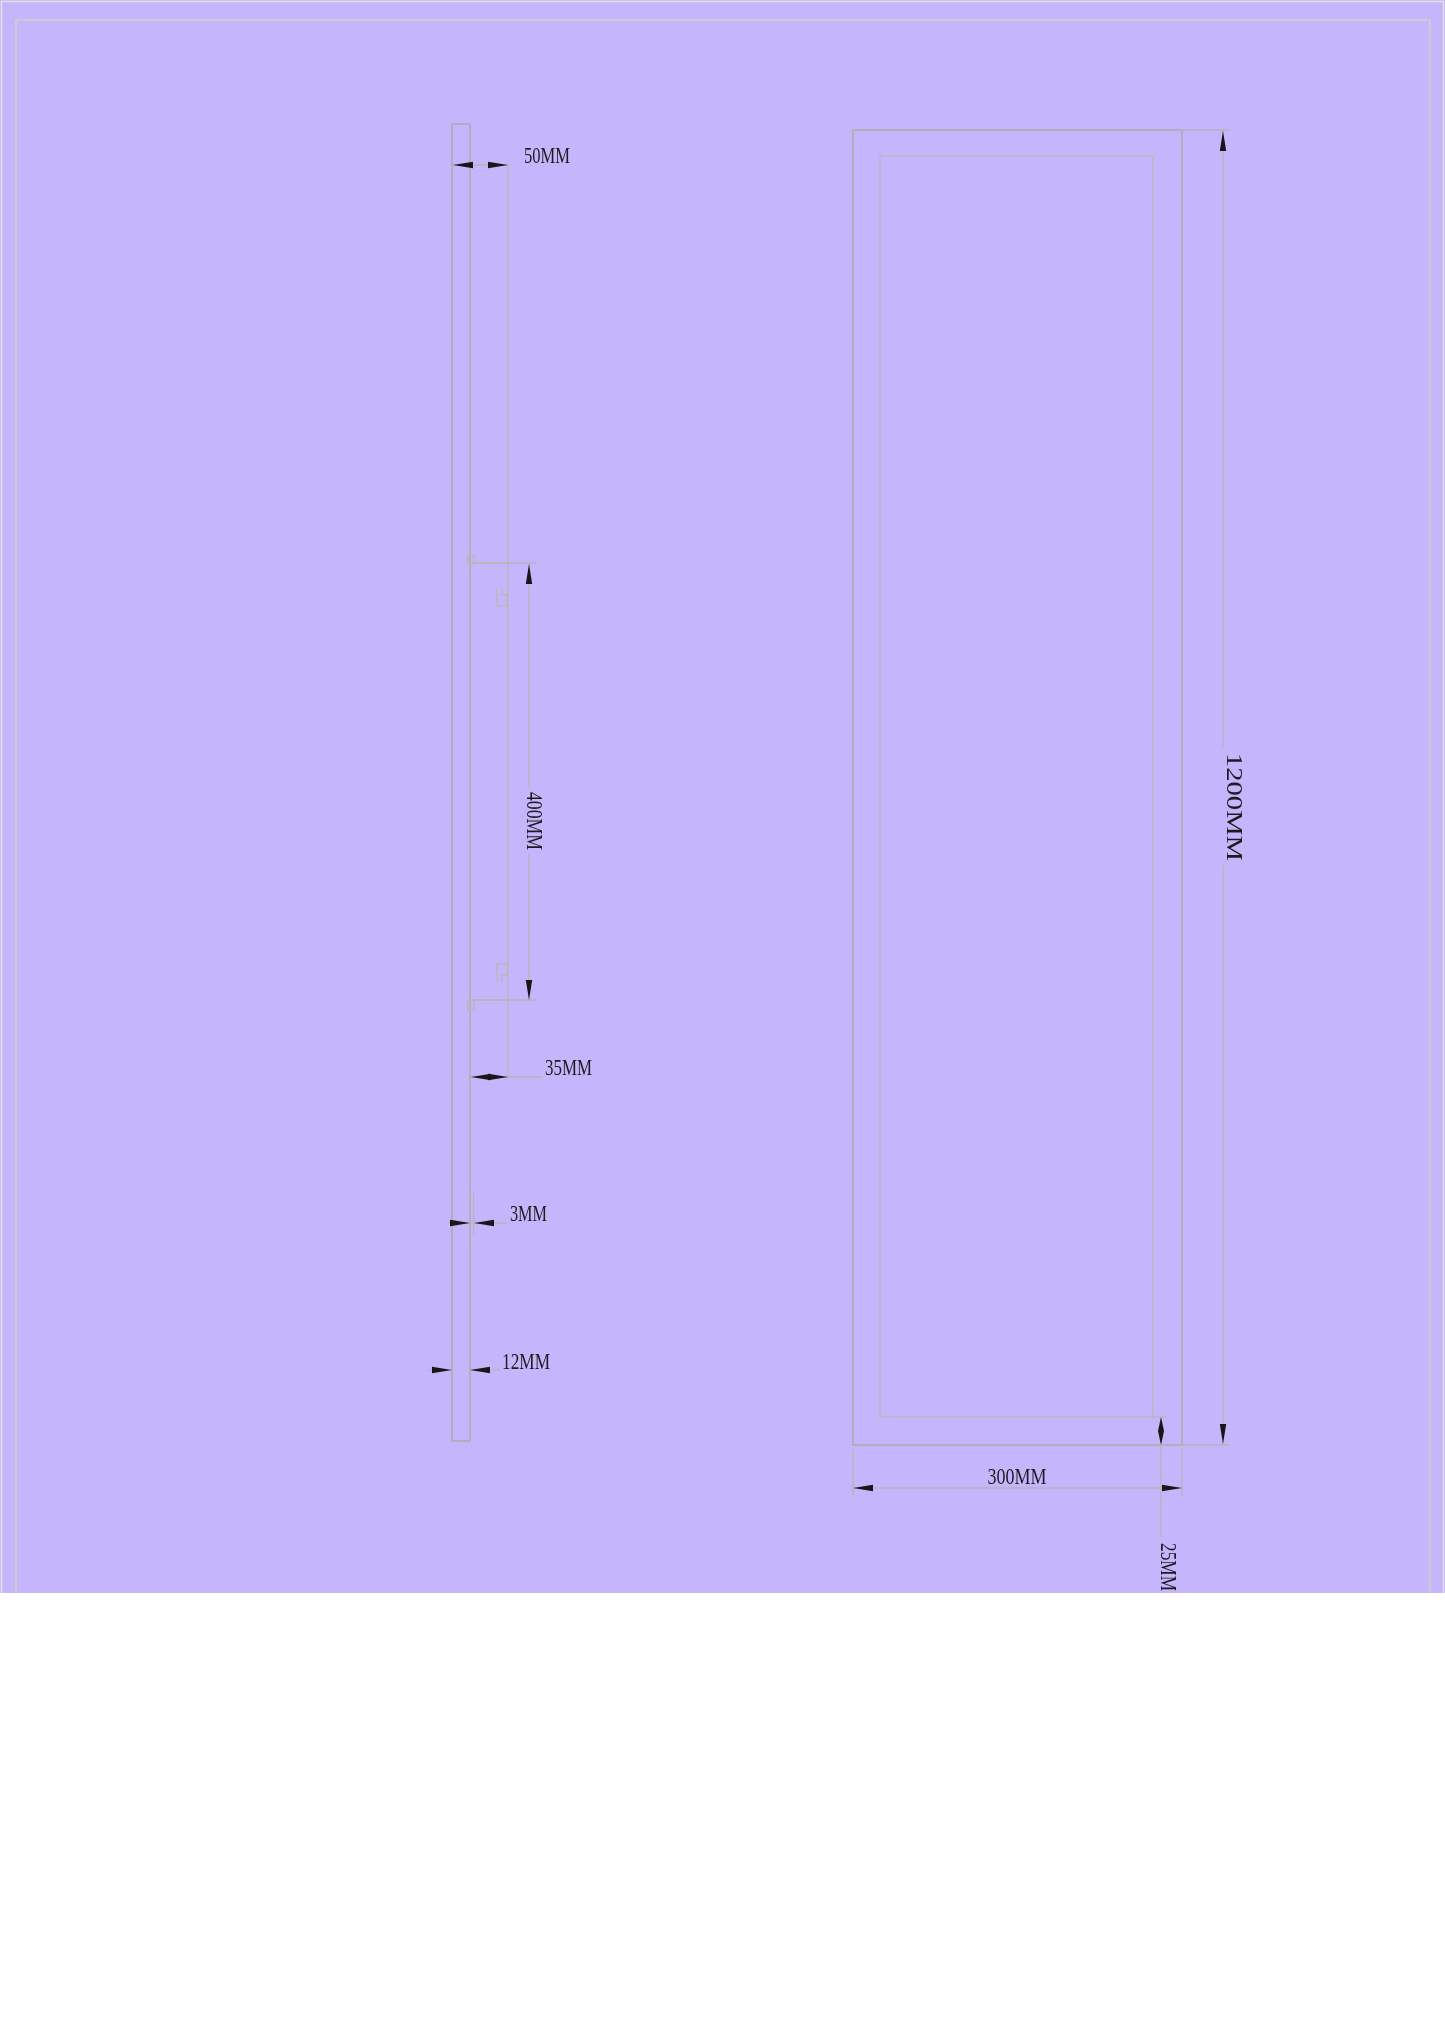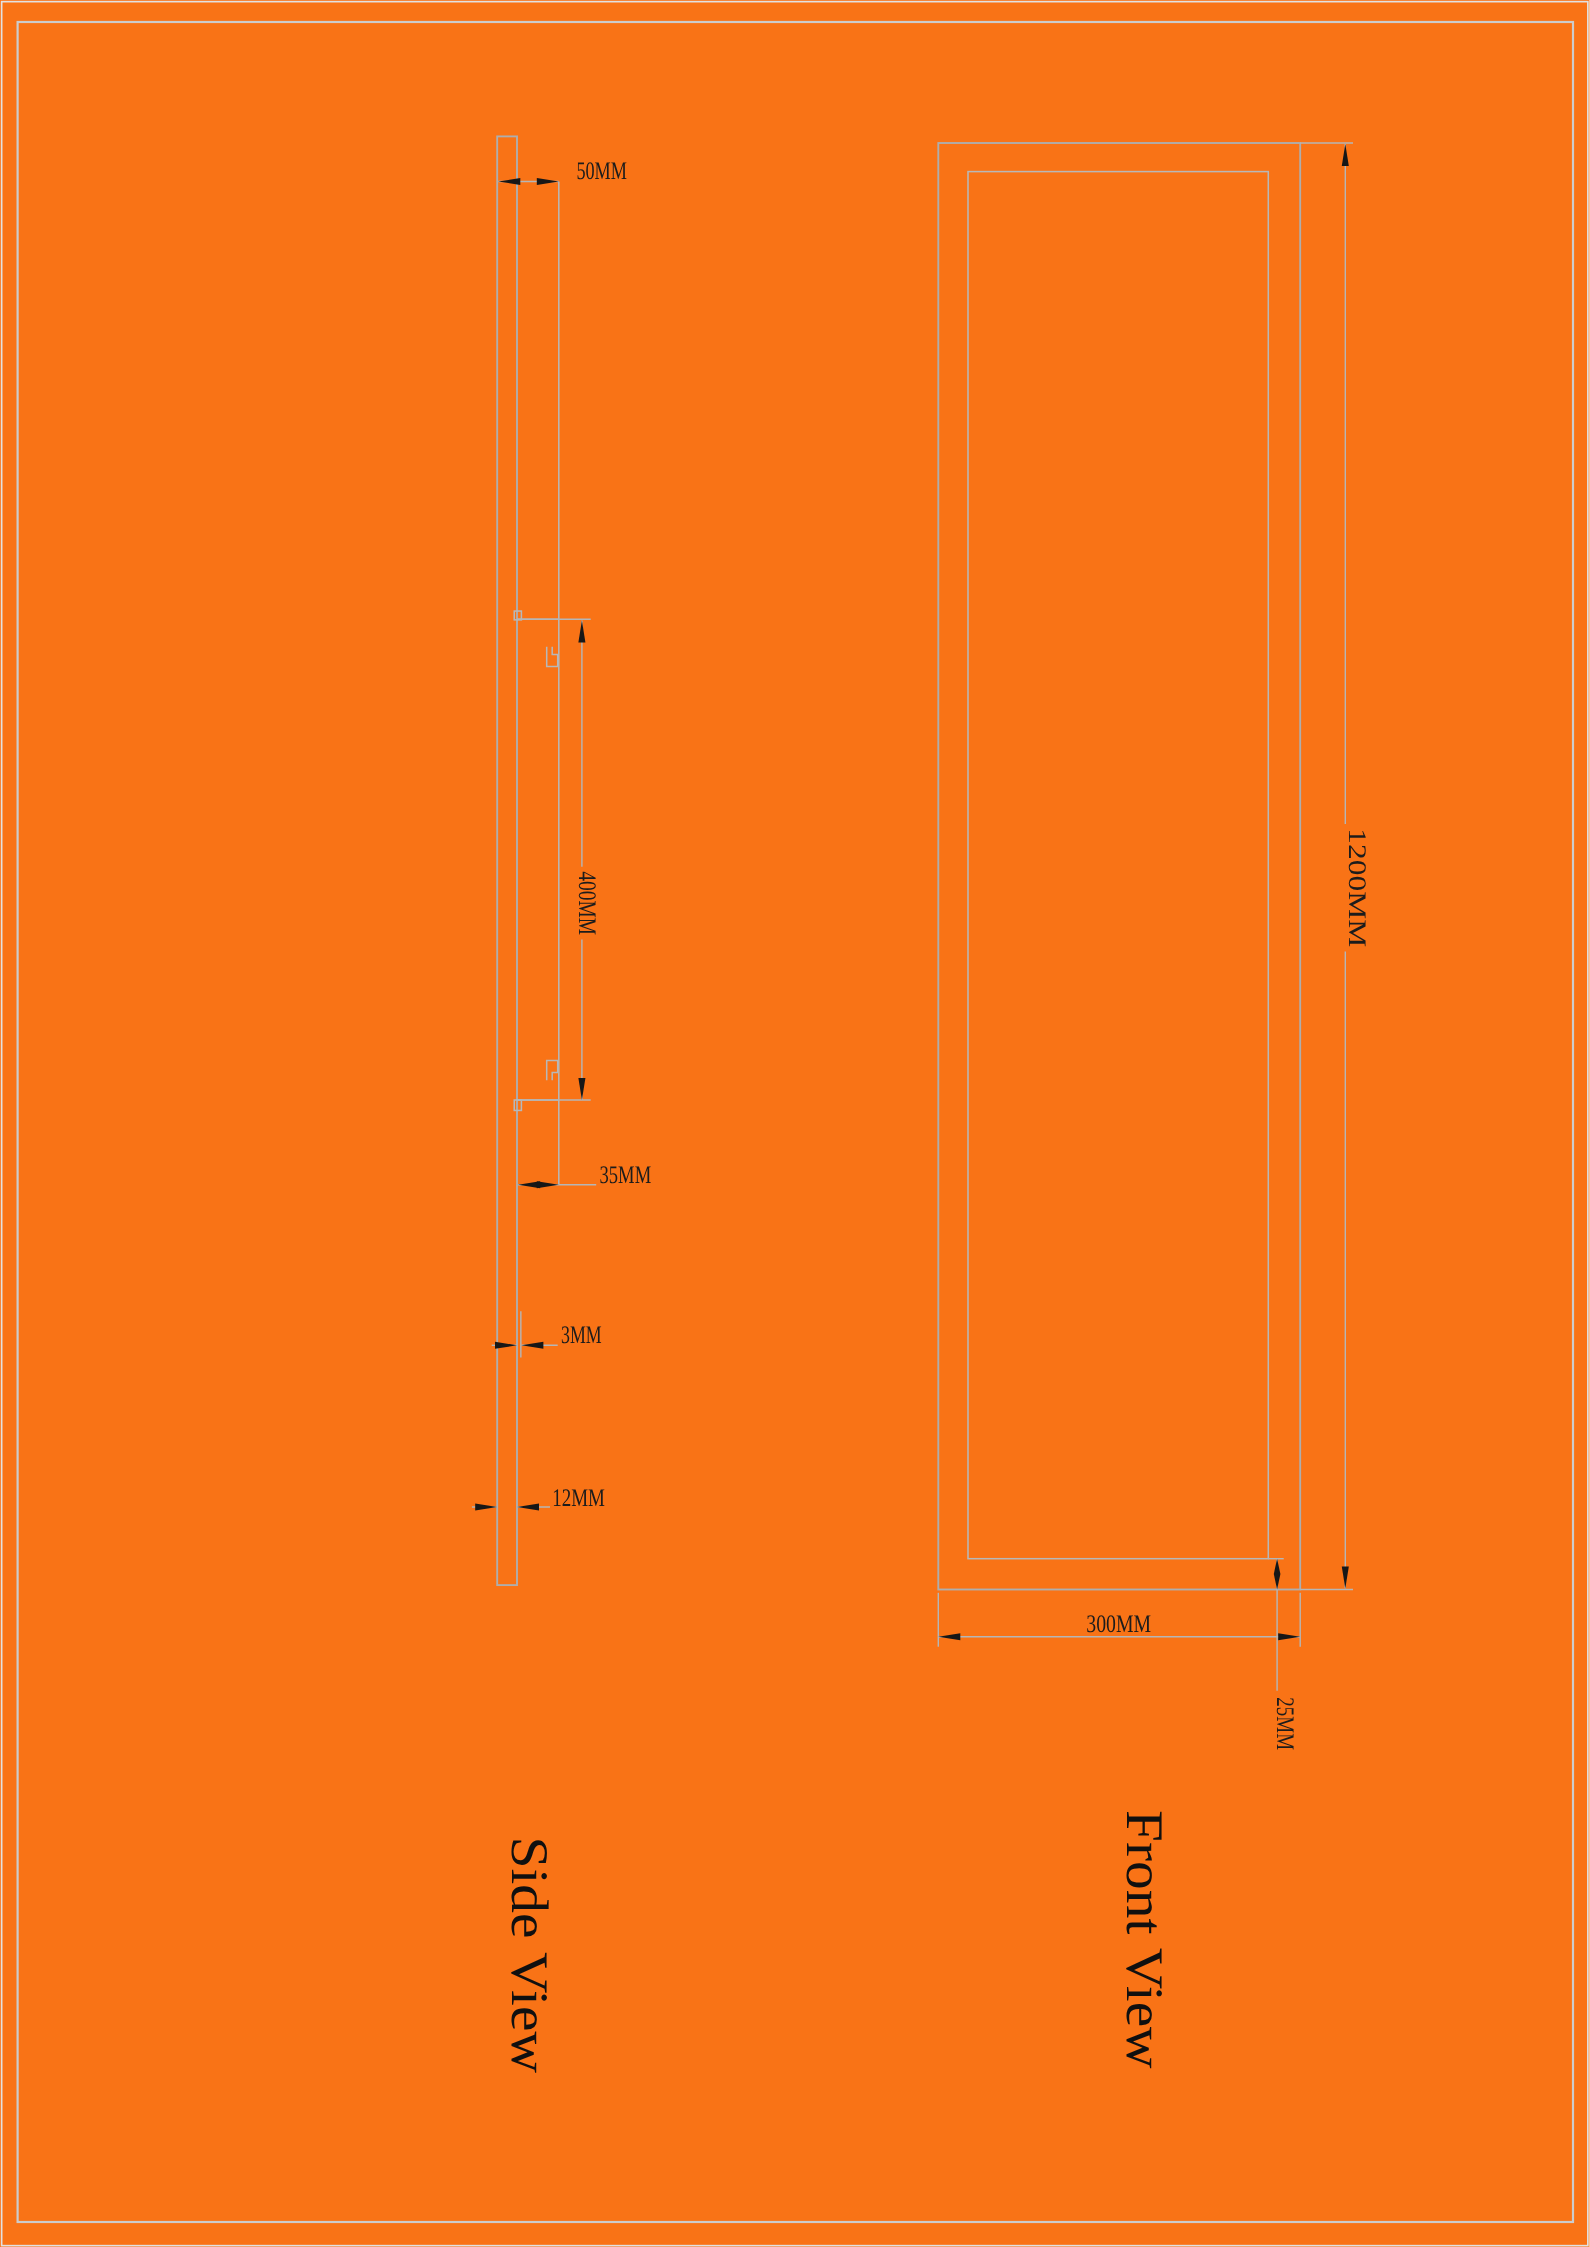--- a/index.html
+++ b/index.html
@@ -1,16 +1,16 @@
 <!DOCTYPE html>
 <html><head>
 <meta charset="utf-8">
 <style>
   html,body{margin:0;padding:0;background:#ffffff;}
-  .page{position:relative;width:1445px;height:2043px;background:#f97316;overflow:hidden;}
+  .page{position:relative;width:1445px;height:1593px;background:#c4b5fd;overflow:hidden;}
   svg{position:absolute;left:0;top:0;}
   .edge{fill:none;stroke:#e2e2e2;stroke-width:1.5;}
   .border{fill:none;stroke:#cccccc;stroke-width:2;}
   .geo{fill:none;stroke:#aeaeae;stroke-width:1.7;}
   .geo2{fill:none;stroke:#b8b8b8;stroke-width:1.4;}
   .ext{fill:none;stroke:#b6b6b6;stroke-width:1.3;}
   .arw{fill:#171717;stroke:none;}
   .dimtxt{font-family:"Liberation Serif",serif;font-size:23px;fill:#1c1c1c;}
   .viewlbl{font-family:"Liberation Serif",serif;font-size:48px;fill:#101010;}
 </style>

